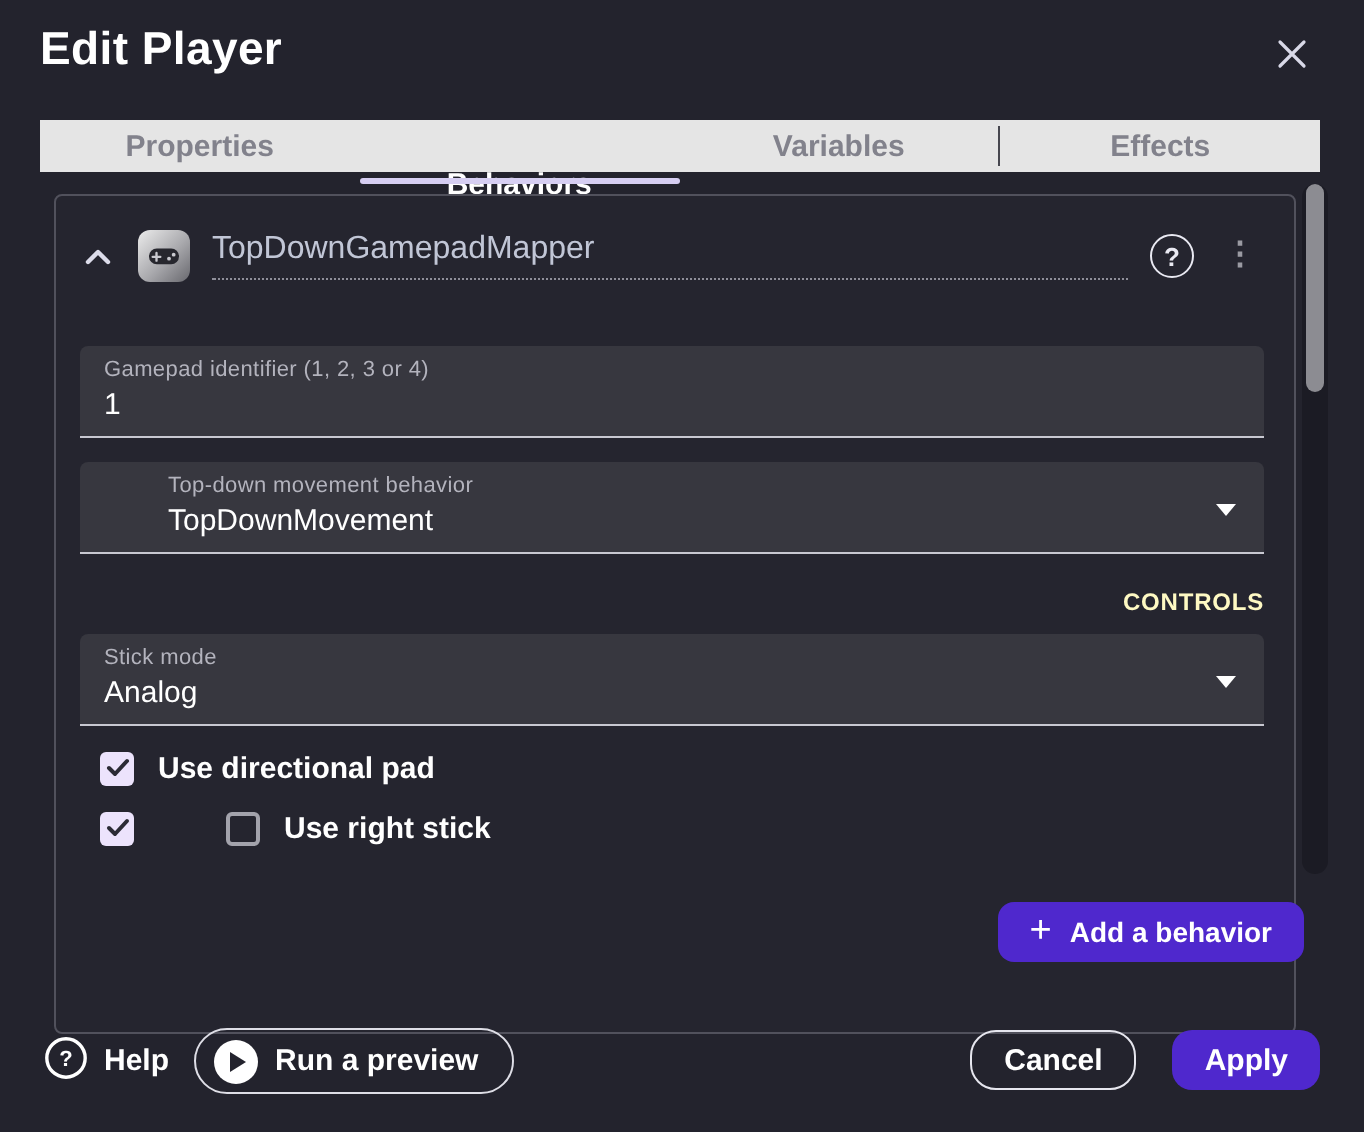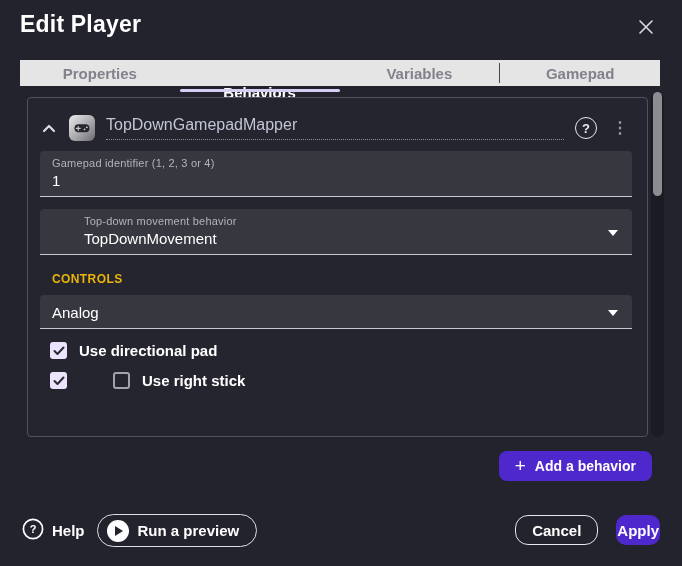--- a/index.html
+++ b/index.html
@@ -45,21 +45,21 @@
   }
   .tab.selected::after {
     content:""; position:absolute; left:0; right:0; bottom:0;
     height:3px; background:#d6cef2; border-radius:2px;
   }
   .tab-divider { width:1px; background:#47474f; margin:3px 0; }
 
   
   .scroll-area {
     position:absolute; left:27px; top:97px;
-    width:621px; height:340px;
+    width:621px; height:420px;
     border:1px solid #51515c; border-radius:4px;
     background:#25252f;
     padding:10px 15px 0 12px;
     overflow:hidden;
   }
   .scrollbar-track {
     position:absolute; left:651px; top:92px;
     width:13px; height:345px;
     background:#1b1b24; border-radius:7px;
   }
@@ -103,36 +103,37 @@
   }
 
   
   .field {
     position:relative;
     background:#37373f;
     border-radius:4px 4px 0 0;
     border-bottom:1px solid #c8c8d1;
     padding:6px 12px 7px;
   }
-  .field.first { margin-top:8px; }
+  .field.first { margin-top:30px; }
   .field + .field { margin-top:12px;padding-left:44px; }
   .field-label { font-size:11px; color:#b3b3bd; letter-spacing:0.2px; }
   .field-value { font-size:15px; color:#ffffff; margin-top:3px; }
   .select-caret {
     position:absolute; right:14px; top:50%; margin-top:-2px;
     width:0; height:0;
     border-left:5px solid transparent;
     border-right:5px solid transparent;
     border-top:6px solid #ffffff;
   }
 
   .section-label {
     margin:17px 0 1px 12px;
-    font-size:12px; font-weight:700; color:#eab308;
+    font-size:12px; font-weight:700; color:#fef9c3;
     letter-spacing:0.4px;
+    text-align:right;
   }
   .section-label + .field { margin-top:9px; }
 
   
   .checkbox-row {
     display:flex; align-items:flex-start;
     margin:13px 0 0 10px; gap:12px;
   }
   .checkbox {
     width:17px; height:17px; border-radius:3px;
@@ -193,21 +194,21 @@
   .cancel-btn {
     background:none; cursor:pointer;
     border:1px solid #e6e6ee; border-radius:13px;
     height:30px; padding:0 16px;
     color:#ffffff; font-size:15px; font-weight:700;
     font-family:"Liberation Sans", sans-serif;
   }
   .apply-btn {
     background:#4f28cd; cursor:pointer;
     border:none; border-radius:10px;
-    height:30px; padding:0 1px;
+    height:30px; padding:0 16px;
     color:#ffffff; font-size:15px; font-weight:700;
     font-family:"Liberation Sans", sans-serif;
   }
 </style>
 </head>
 <body>
 
 <div class="dialog-title">Edit Player</div>
 <button class="close-btn">
   <span>
@@ -222,21 +223,21 @@
     <span>Properties</span>
   </div>
   <div class="tab selected">
     <span>Behaviors</span>
   </div>
   <div class="tab">
     <span>Variables</span>
   </div>
   <div class="tab-divider"></div>
   <div class="tab">
-    <span>Gamepad</span>
+    <span>Effects</span>
   </div>
 </div>
 
 <div class="scroll-area">
 
   <div class="behavior-header">
     <button class="chevron-btn">
       <span>
         <svg width="14" height="9" viewBox="0 0 14 9">
             <path d="M2 7 L7 2 L12 7" fill="none" stroke="#dcdcea" stroke-width="2.2" stroke-linecap="round" stroke-linejoin="round"></path>
@@ -267,20 +268,21 @@
 
   <div class="field">
     <div class="field-label">Top-down movement behavior</div>
     <div class="field-value">TopDownMovement</div>
     <span class="select-caret"></span>
   </div>
 
   <div class="section-label">CONTROLS</div>
 
   <div class="field">
+    <div class="field-label">Stick mode</div>
     <div class="field-value">Analog</div>
     <span class="select-caret"></span>
   </div>
 
   <div class="checkbox-row">
     <span class="checkbox checked">
       <span>
         <svg width="12" height="10" viewBox="0 0 12 10">
             <path d="M1.5 5 L4.5 8 L10.5 1.5" fill="none" stroke="#2b2b35" stroke-width="2" stroke-linecap="round" stroke-linejoin="round"></path>
           </svg>

